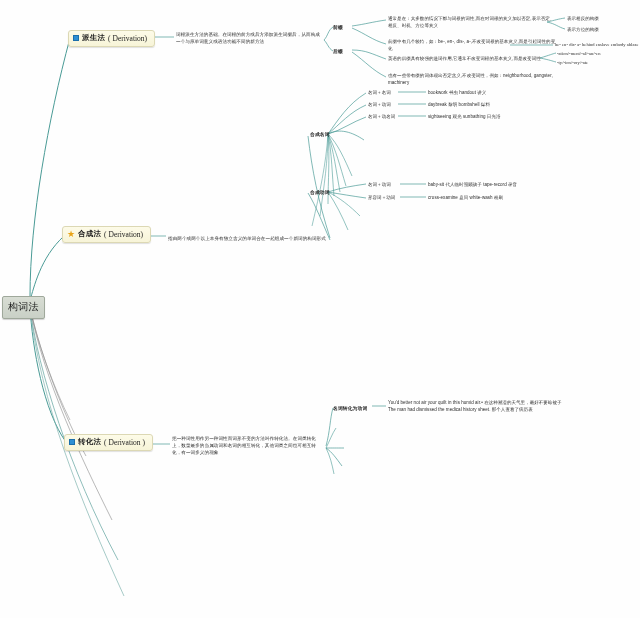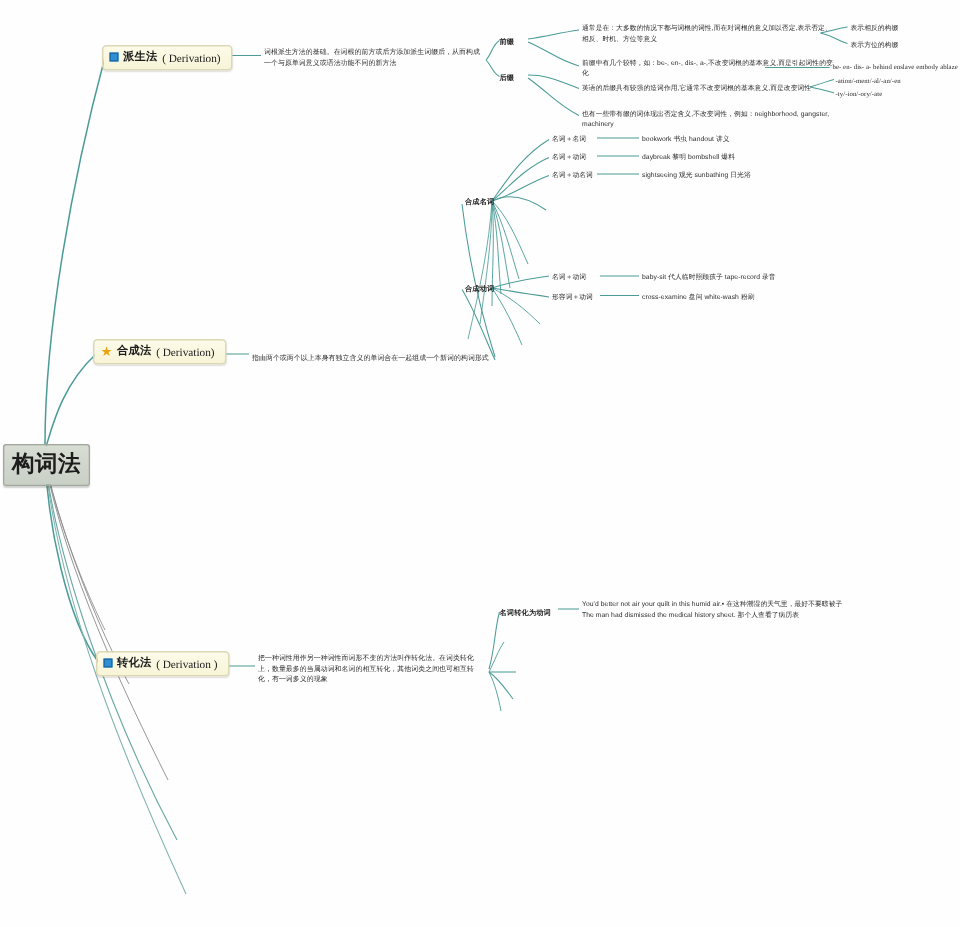--- a/index.html
+++ b/index.html
@@ -31,22 +31,22 @@
     white-space: nowrap;
   }
 
   
   .root-node {
     left: 2px; top: 296px;
     background: linear-gradient(#d8ddd4, #c9d0c6);
     border: 1px solid #9fa89b;
     border-radius: 2px;
     padding: 3px 5px 4px 5px;
-    font-size: 15px;
-    font-weight: bold;
+    font-size: 10px;
+    font-weight: normal;
     color: #1d1d1d;
     box-shadow: 0 1px 1px rgba(0,0,0,.18);
     letter-spacing: .3px;
   }
 
   
   .main-node {
     background: linear-gradient(#fdfbe8, #f7f4d8);
     border: 1px solid #dcd8b4;
     border-radius: 3px;

